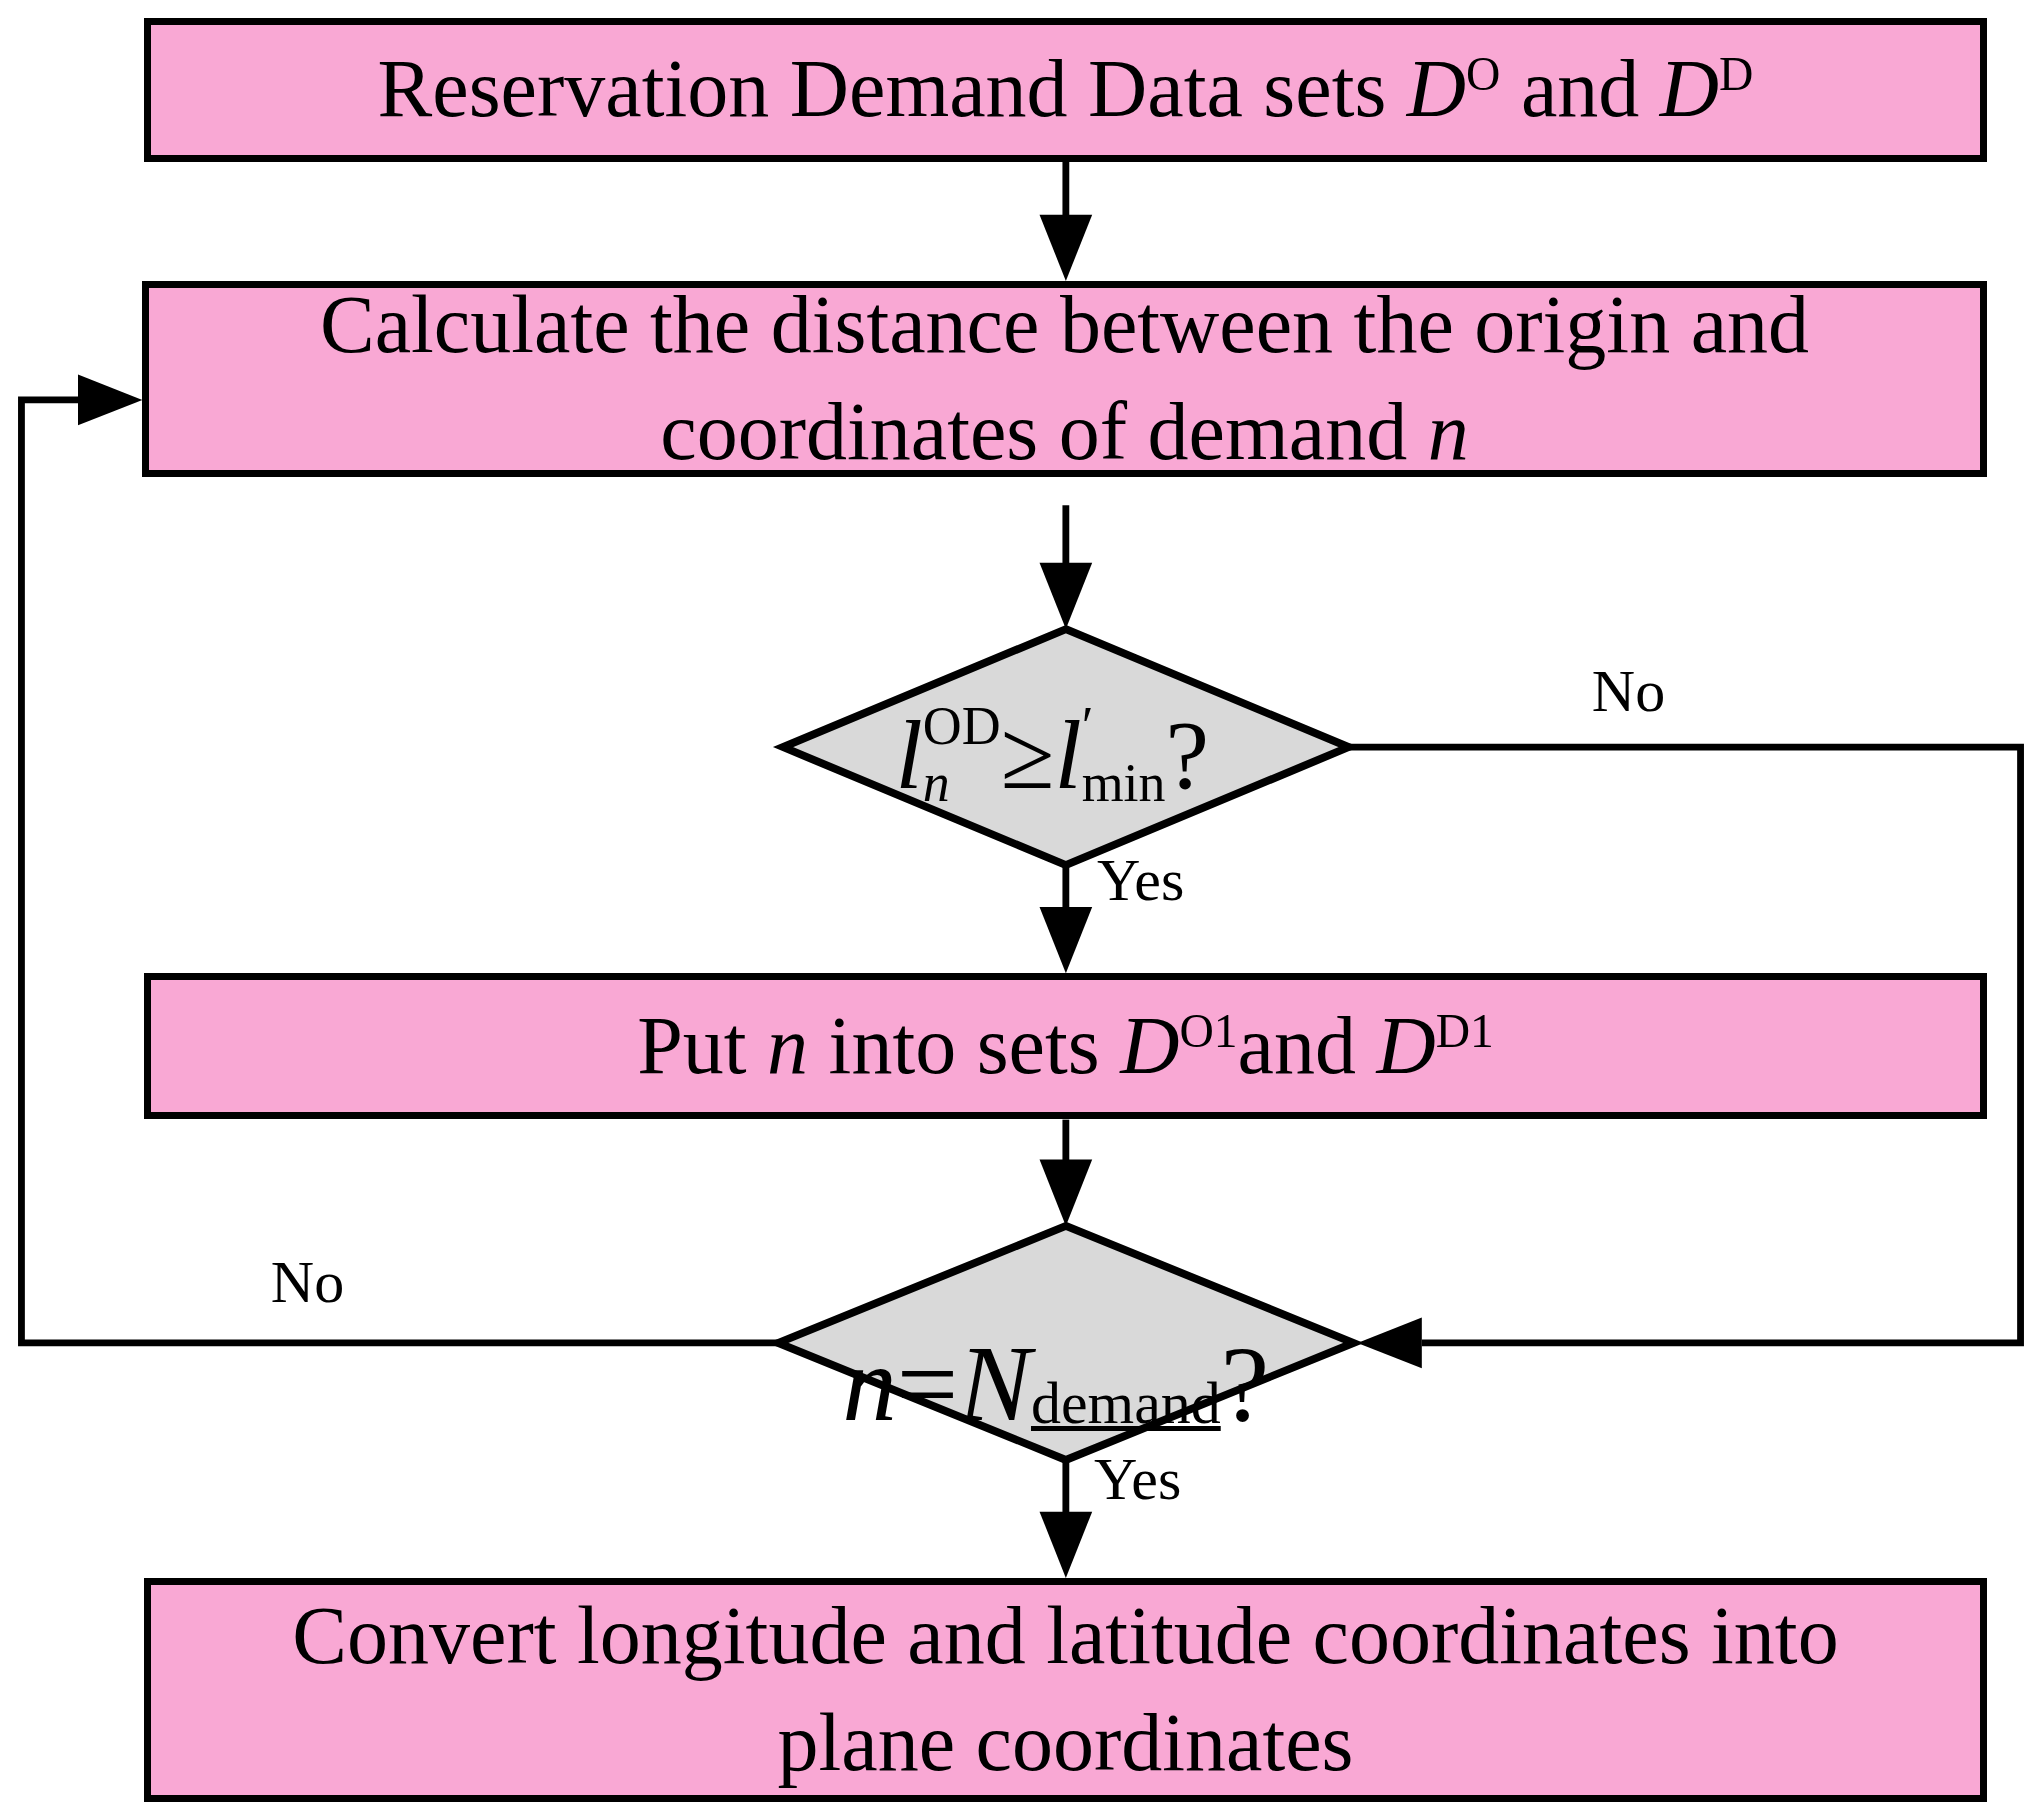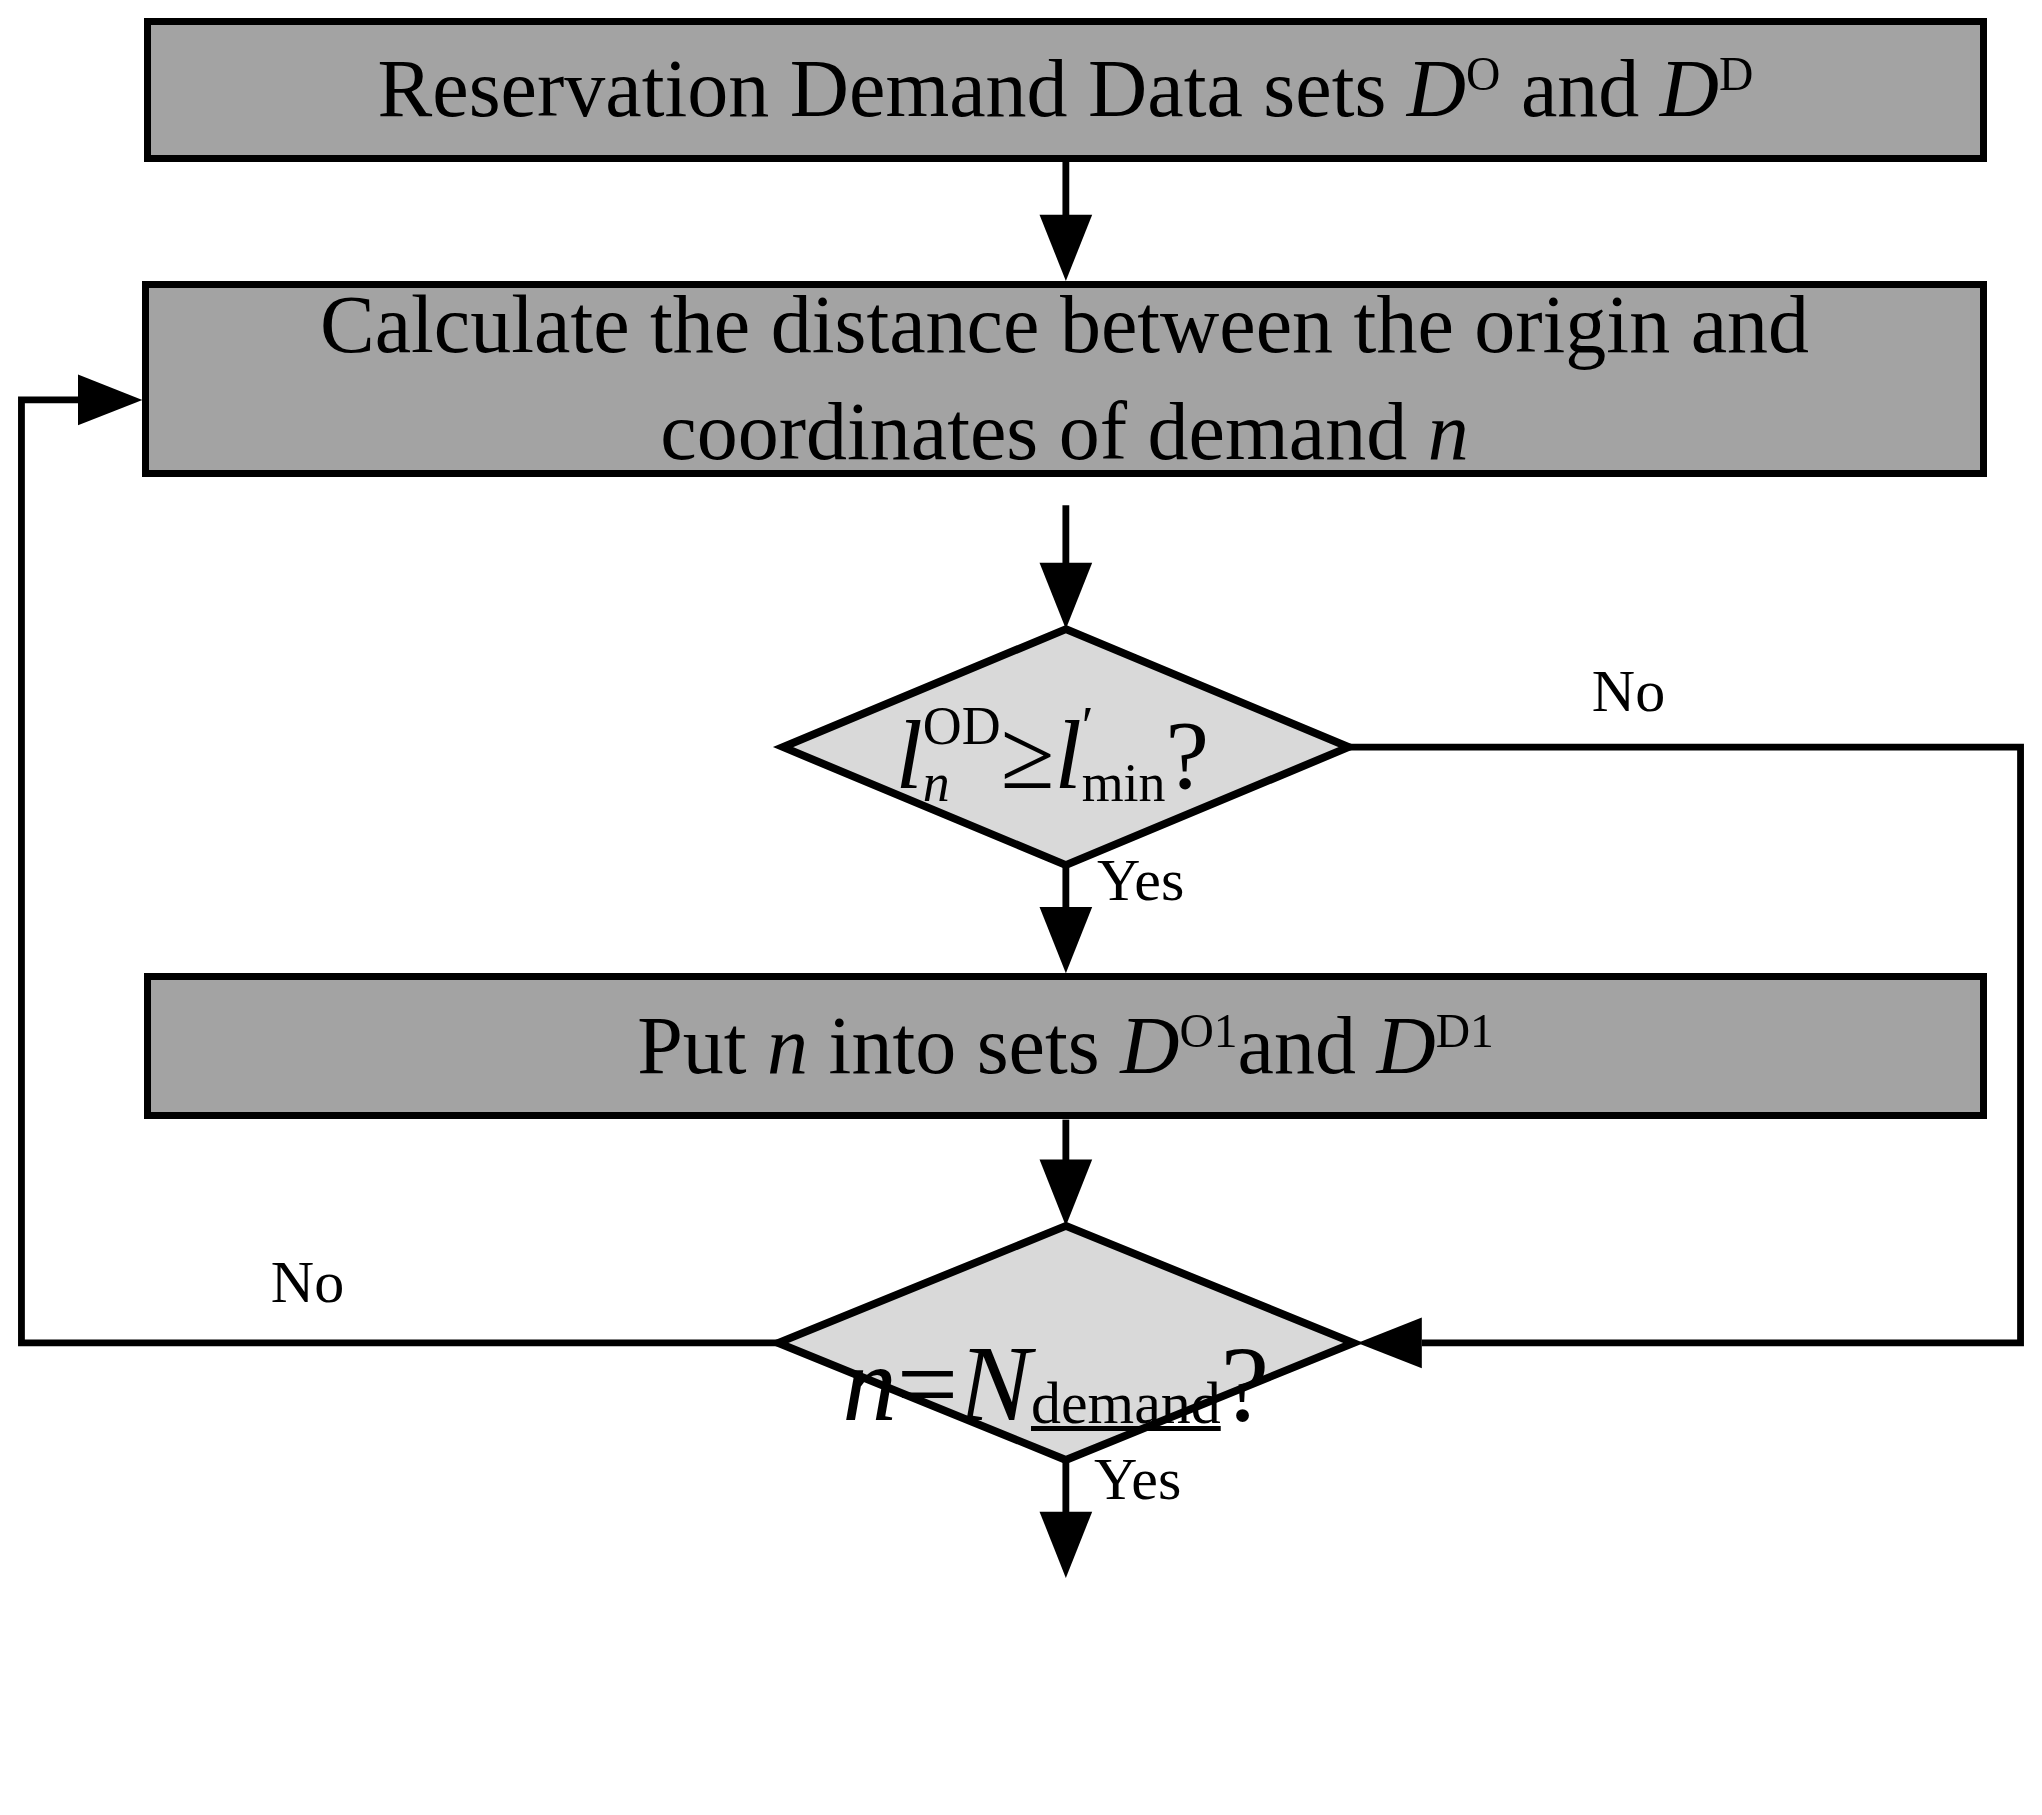--- a/index.html
+++ b/index.html
@@ -5,21 +5,21 @@
   html,body{margin:0;padding:0;background:#ffffff;}
   .canvas{
     position:relative;width:2042px;height:1816px;background:#ffffff;
     font-family:"Liberation Serif","DejaVu Serif",serif;color:#000;overflow:hidden;
   }
   .wires{position:absolute;left:0;top:0;}
   .wire{fill:none;stroke:#000000;stroke-width:7;}
   .head{fill:#000000;stroke:none;}
   .diamond{stroke:#000000;stroke-width:8;}
   .box{
-    position:absolute;box-sizing:border-box;background:#a3a3a3;border:7.8px solid #000000;
+    position:absolute;box-sizing:border-box;background:#f9a8d4;border:7.8px solid #000000;
     display:flex;flex-direction:column;align-items:center;justify-content:center;
     text-align:center;font-size:82px;line-height:1.3;white-space:nowrap;
   }
   .node-start{left:144px;top:17.6px;width:1843px;height:144px;}
   .node-calc{left:142px;top:281px;width:1845px;height:196px;}
   .node-put{left:144px;top:973px;width:1843px;height:146px;}
   .node-convert{left:144px;top:1578px;width:1843px;height:224px;}
   .dtext{
     position:absolute;display:flex;align-items:center;justify-content:center;
     white-space:nowrap;
@@ -82,20 +82,28 @@
       <span>coordinates of demand </span><span class="it">n</span>
     </div>
   </div>
 
   <div class="box node-put">
     <div>
       <span>Put </span><span class="it">n</span><span> into sets </span><span class="it">D</span><span class="sup">O1</span><span>and </span><span class="it">D</span><span class="sup">D1</span>
     </div>
   </div>
 
+  <div class="box node-convert">
+    <div>
+      <span>Convert longitude and latitude coordinates into</span>
+    </div>
+    <div>
+      <span>plane coordinates</span>
+    </div>
+  </div>
 
   <div class="dtext d1">
     <span class="it">l</span>
       <span class="ss">
         <span class="ss-row">OD</span>
         <span class="ss-row it">n</span>
       </span>
       <span> ≥ </span>
       <span class="it">l</span>
       <span class="ss">

